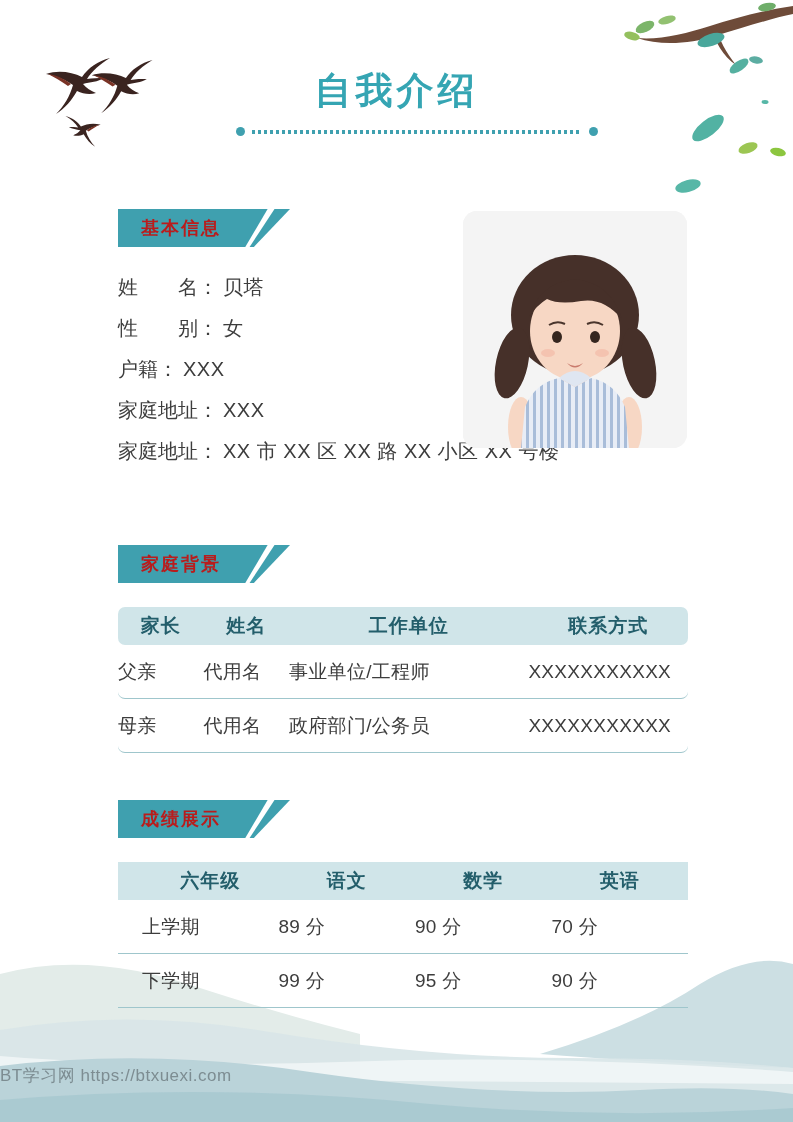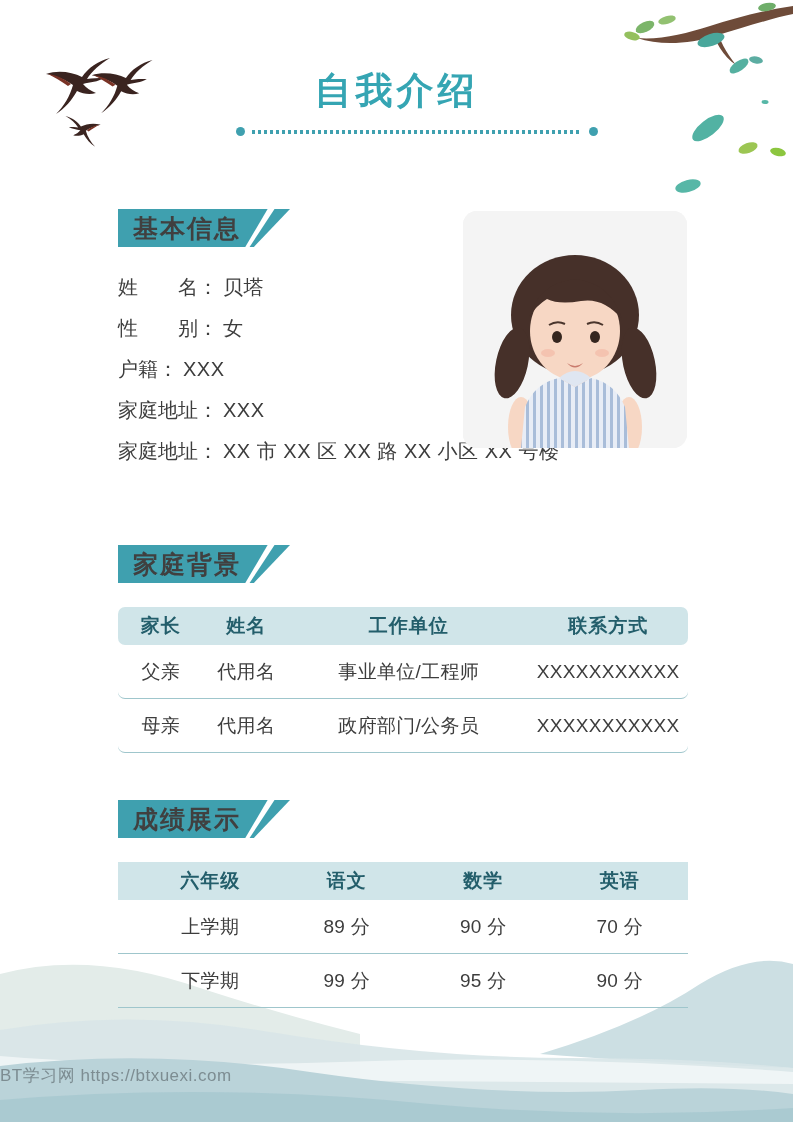--- a/index.html
+++ b/index.html
@@ -29,42 +29,42 @@
     border-radius:50%;background:var(--teal);}
   .dotted-divider::before{left:0;}
   .dotted-divider::after{right:0;}
 
   
   .banner{position:relative;width:172px;height:38px;z-index:2;}
   .banner::before{content:"";position:absolute;inset:0;background:var(--teal);
     clip-path:polygon(0 0,87% 0,74% 100%,0 100%);}
   .banner::after{content:"";position:absolute;inset:0;background:var(--teal);
     clip-path:polygon(91% 0,100% 0,79% 100%,76.5% 100%);}
-  .banner-label{position:relative;z-index:1;display:block;line-height:38px;padding-left:15px;
-    color:#404040;font-size:25px;font-weight:bold;letter-spacing:2px;}
+  .banner-label{position:relative;z-index:1;display:block;line-height:38px;padding-left:23px;
+    color:#b91c1c;font-size:18px;font-weight:bold;letter-spacing:2px;}
 
   
   .section{position:absolute;left:118px;width:570px;z-index:2;}
   .section-basic{top:209px;}
   .section-family{top:545px;}
   .section-grades{top:800px;}
 
   .fields{margin-top:20px;}
   .field-row{height:41px;line-height:41px;font-size:20px;color:var(--ink);white-space:nowrap;}
   .field-label{color:var(--ink);font-family:Liberation Mono, monospace;}
   .field-value{margin-left:5px;letter-spacing:.5px;}
 
   .photo-frame{position:absolute;left:463px;top:211px;width:224px;height:237px;border-radius:14px;
     overflow:hidden;background:#f4f4f4;z-index:2;}
 
   
   .tbl{margin-top:24px;width:100%;}
   .tbl-header{display:grid;height:38px;align-items:center;text-align:center;
     background:var(--th-bg);color:var(--th-text);font-weight:bold;font-size:19px;letter-spacing:1px;}
-  .tbl-row{display:grid;height:54px;align-items:center;text-align:center;
+  .tbl-row{display:grid;height:54px;align-items:center;
     font-size:19px;color:var(--ink);border-bottom:1px solid var(--rule);letter-spacing:.3px;}
   .cols-family{grid-template-columns:15% 15% 42% 28%;border-radius:7px;}
   .cols-grades{grid-template-columns:25% 25% 25% 25%;padding-left:24px;}
 
   .watermark{position:absolute;left:0;top:1064px;width:100%;
     font-size:17px;color:#7d8d92;z-index:3;letter-spacing:.5px;}
 </style>
 </head>
 <body>
 

